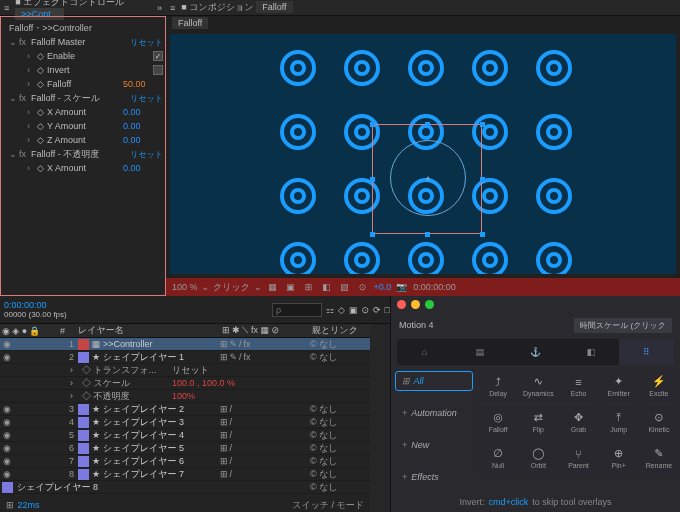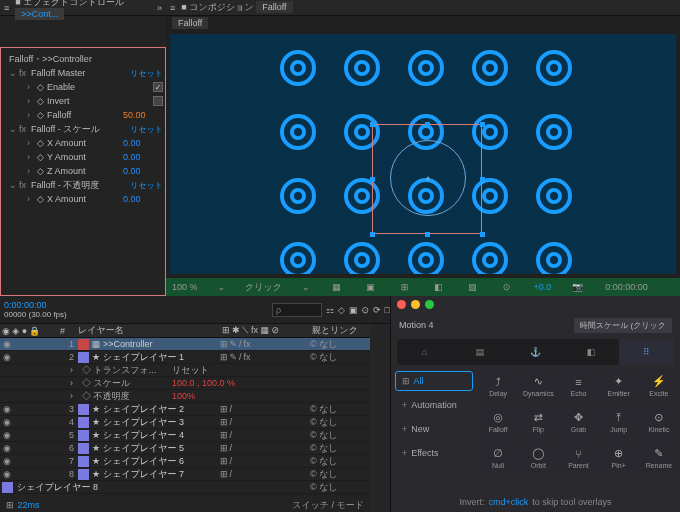--- a/index.html
+++ b/index.html
@@ -10,40 +10,40 @@
 
 
 #top { display:flex; height:296px; }
 #eff { width:166px; background:#232323; display:flex; flex-direction:column; }
 #comp { flex:1; background:#202020; display:flex; flex-direction:column; }
 #bottom { display:flex; height:216px; }
 #tl { flex:1; background:#232323; display:flex; flex-direction:column; }
 #motion { width:290px; background:#2a2a2e; display:flex; flex-direction:column; border-left:1px solid #111; }
 
 
-#eff .body { flex:1; padding:4px 2px; border:1px solid #d97a7a; position:relative;margin-top:31px; }
+#eff .body { flex:1; padding:4px 2px; border:1px solid #d97a7a; position:relative; }
 .eff-row { display:flex; align-items:center; height:14px; padding-left:6px; gap:2px; }
 .eff-row .twirl { width:8px; color:#888; }
 .eff-row .fx { color:#888; width:10px; }
 .eff-row .label { flex:1; color:#bbb; }
 .eff-row .val { color:#2a8dff; width:40px; }
 .eff-row .val.orange { color:#e87d2e; }
 .eff-row.sub { padding-left:24px; }
 .eff-row .chk { width:10px; height:10px; background:#444; border:1px solid #666; display:inline-flex; align-items:center; justify-content:center; color:#ccc; font-size:8px; }
 .eff-row .link { color:#1a9dff; font-size:8px; }
 
 
 #viewer { flex:1; background:#083049; position:relative; margin:4px; overflow:hidden; }
 .ring { position:absolute; width:36px; height:36px; border:4px solid #1a9dff; border-radius:50%; }
 .ring::after { content:""; position:absolute; inset:6px; border:4px solid #1a9dff; border-radius:50%; }
 .sel-box { position:absolute; border:1px solid #d97a7a; }
 .handle { position:absolute; width:5px; height:5px; background:#1a9dff; }
 .center-circle { position:absolute; border:1px solid #6aa8d8; border-radius:50%; }
 .center-mark { position:absolute; width:10px; height:10px; color:#6aa8d8; display:flex; align-items:center; justify-content:center; }
-#comp-bar { height:18px; background:#14532d; display:flex; align-items:center; gap:20px; padding:0 6px; color:#999; }
+#comp-bar { height:18px; background:#7f1d1d; display:flex; align-items:center; gap:4px; padding:0 6px; color:#999; }
 #comp-bar .ico { width:14px; text-align:center; }
 
 
 .tl-tabs { display:flex; background:#1e1e1e; height:16px; align-items:center; }
 .tl-tabs .tab { background:#333; }
 .tl-top { display:flex; height:28px; background:#232323; border-bottom:1px solid #111; align-items:center; padding-left:4px; gap:4px; }
 .tc { color:#1a9dff; }
 .tc-sub { color:#bbb; font-size:8px; }
 .tl-body { flex:1; display:flex; overflow:hidden; }
 .tl-left { width:370px; display:flex; flex-direction:column; }
@@ -68,21 +68,21 @@
 .tl-foot .ms { color:#1a9dff; }
 
 
 .m-traffic { display:flex; gap:5px; padding:4px 6px; }
 .m-traffic span { width:9px; height:9px; border-radius:50%; }
 .m-hdr { display:flex; height:24px; align-items:center; padding:0 8px; justify-content:space-between; }
 .m-nav { display:flex; height:26px; background:#1e1e20; border-radius:4px; margin:2px 6px; }
 .m-nav div { flex:1; display:flex; align-items:center; justify-content:center; color:#888; }
 .m-nav div.active { background:#2d2d3a; color:#4da3ff; }
 .m-body { display:flex; flex:1; }
-.m-side { width:86px; padding:4px; display:flex; flex-direction:column; gap:4px; }
+.m-side { width:86px; padding:4px; display:flex; flex-direction:column; gap:12px;font-style:italic; }
 .m-side .item { padding:4px 6px; border:1px solid transparent; border-radius:3px; color:#aaa; }
 .m-side .item.sel { border-color:#1a9dff; color:#1a9dff; }
 .m-side .item .plus { color:#888; margin-right:4px; }
 .m-grid { flex:1; display:grid; grid-template-columns:repeat(5,1fr); gap:2px; padding:2px; align-content:start; }
 .m-cell { height:34px; background:#28282e; display:flex; flex-direction:column; align-items:center; justify-content:center; gap:2px; border-radius:2px; }
 .m-cell .ic { font-size:11px; color:#aaa; }
 .m-cell .lb { font-size:7px; color:#999; }
 .m-foot { height:20px; display:flex; align-items:center; justify-content:center; gap:4px; color:#888; font-size:8px; }
 .m-foot .kbd { color:#1a9dff; }
 </style>

